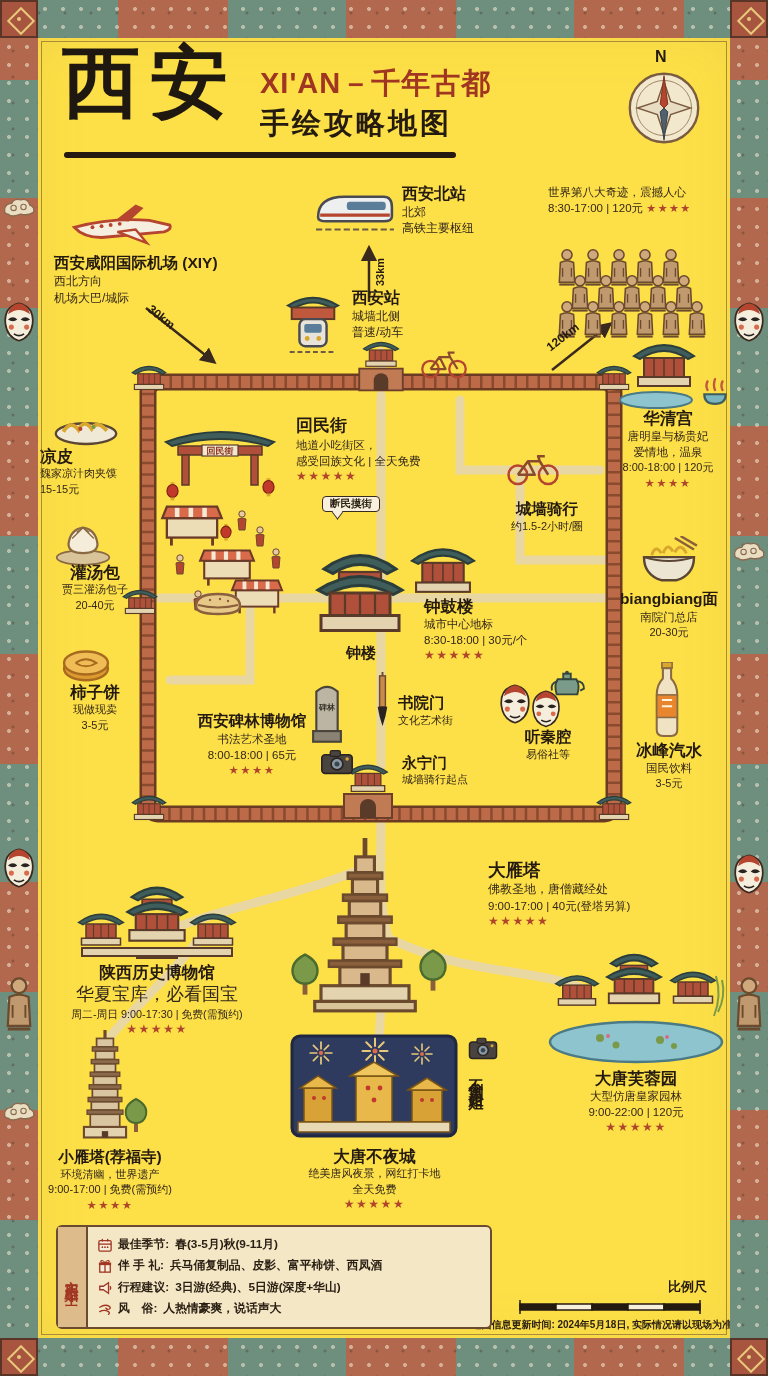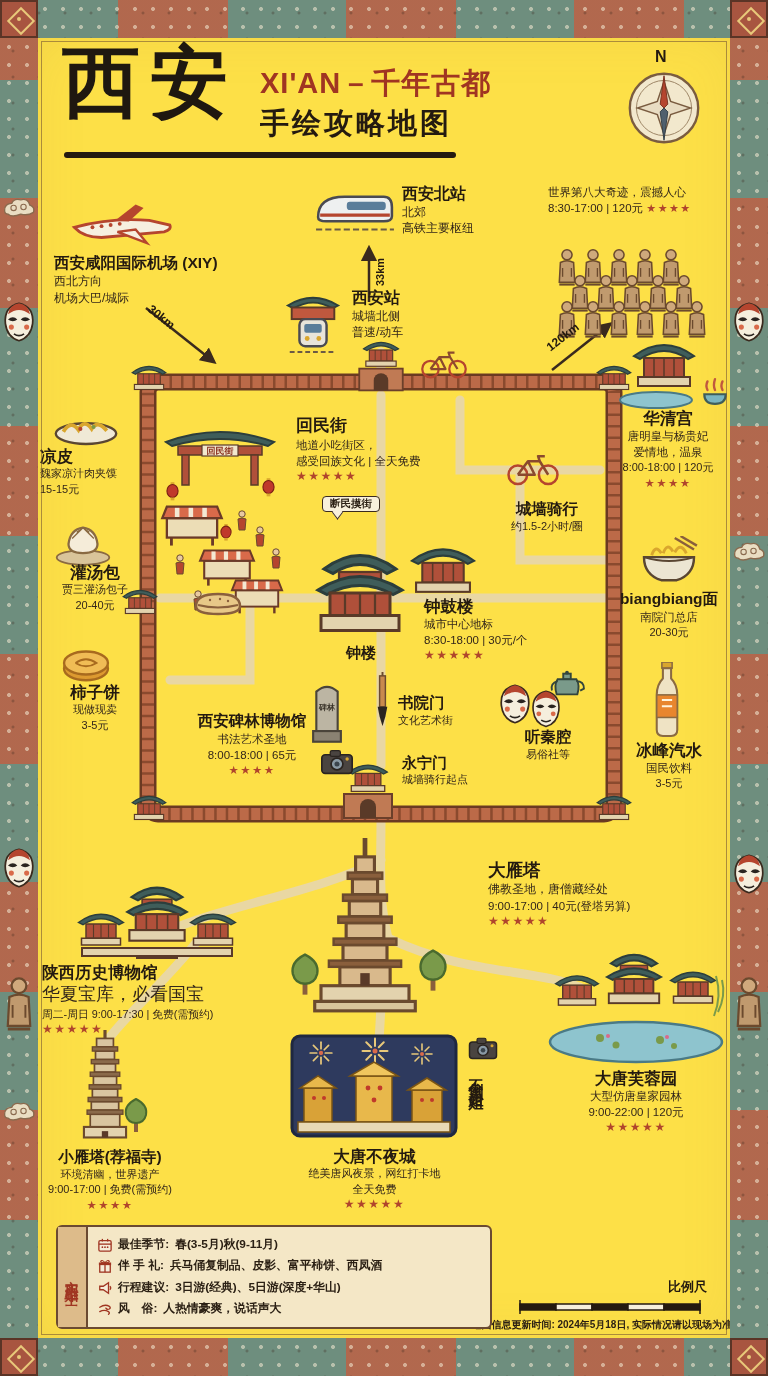--- a/index.html
+++ b/index.html
@@ -623,21 +623,21 @@
     <div class="ds" style="font-size:11px">3-5元</div>
   </div>
 
   <svg class="abs" style="left:76px;top:876px;z-index:3" width="162" height="86" viewBox="0 0 162 86">
     <use href="#hall" x="0" y="30" width="50" height="42"></use>
     <use href="#hall" x="112" y="30" width="50" height="42"></use>
     <use href="#hall2" x="46" y="2" width="70" height="68"></use>
     <rect x="6" y="72" width="150" height="8" fill="#e3d3ae" stroke="#5a3a28" stroke-width="2"></rect>
     <line x1="60" y1="82" x2="102" y2="82" stroke="#5a3a28" stroke-width="2"></line>
   </svg>
-  <div class="blk" style="left:42px;top:962px;width:230px;">
+  <div class="blk" style="left:42px;top:962px;width:230px;text-align:center;">
     <div class="nm" style="font-size:16.5px">陕西历史博物馆</div>
     <div class="ds" style="font-size:18px">华夏宝库，必看国宝</div>
     <div class="ds" style="font-size:10.8px">周二-周日 9:00-17:30 | 免费(需预约)</div>
     <div class="st">★★★★★</div>
   </div>
 
   <svg class="abs" style="left:306px;top:838px;z-index:3" width="118" height="176" viewBox="0 0 72 112">
       <use href="#pagoda"></use>
     </svg>
   <svg class="abs" style="left:288px;top:952px;z-index:3" width="34" height="44" viewBox="0 0 28 36">

